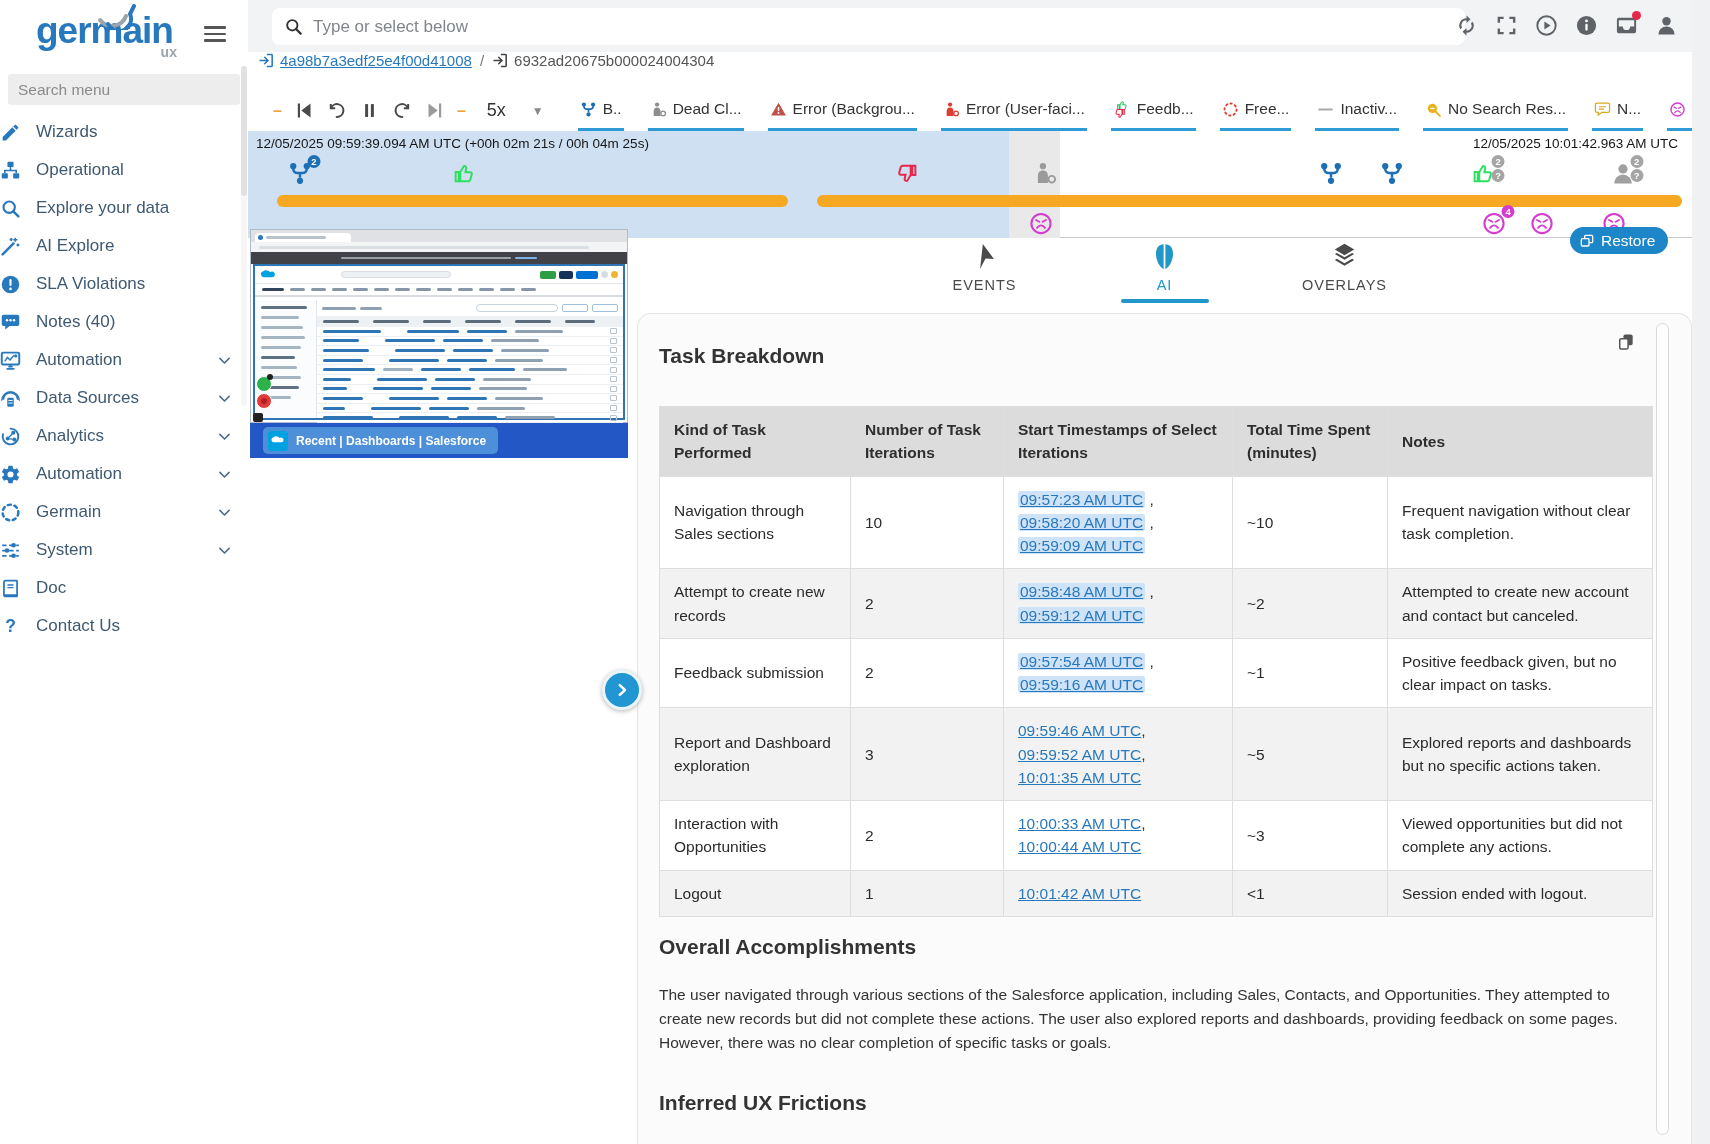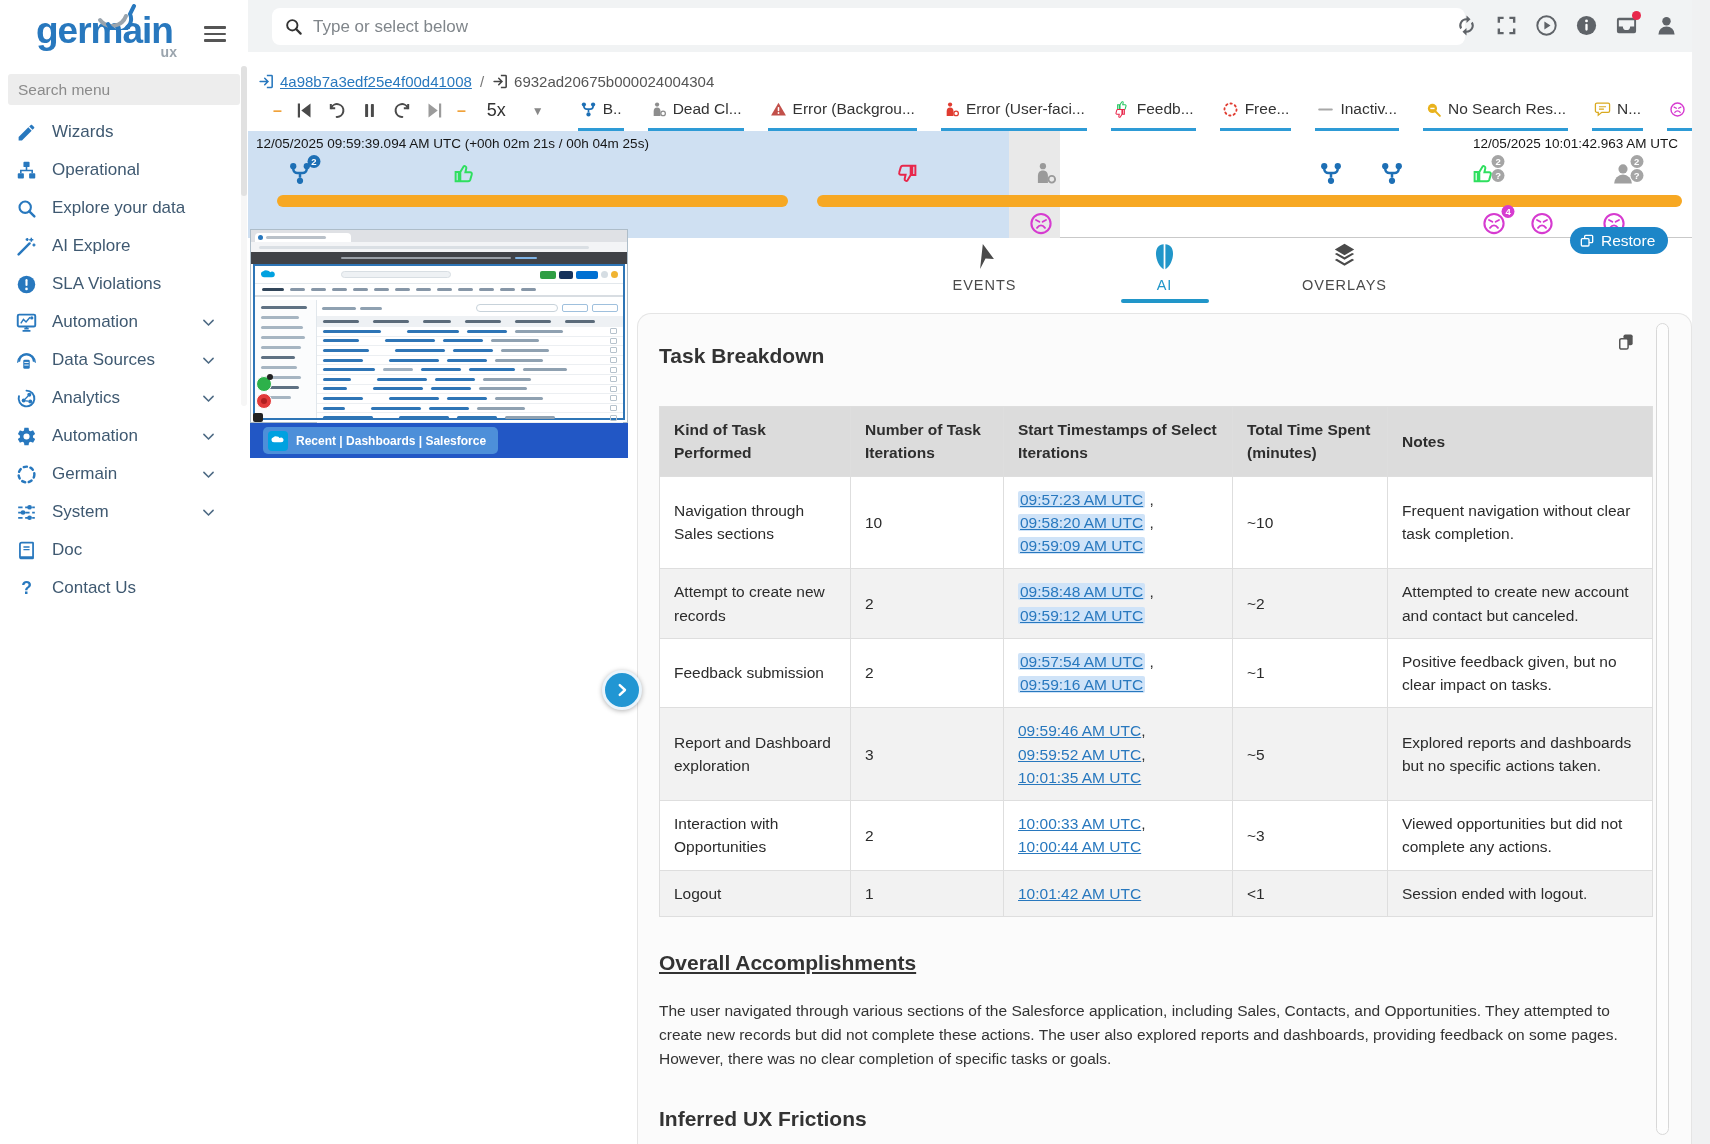--- a/index.html
+++ b/index.html
@@ -14,21 +14,21 @@
   #logo { position:absolute; left:36px; top:8px; }
   #logo-swoosh { position:absolute; left:58px; top:-4px; width:44px; height:26px; }
   #logo-text { font-size:37px; font-weight:700; color:#2878be; letter-spacing:-1px; line-height:1.25; }
   #logo-sub { position:absolute; right:-4px; bottom:-6px; font-size:14px; color:#9aa4ad; font-weight:700; }
   #hamburger { position:absolute; right:22px; top:22px; width:22px; cursor:pointer; }
   #hamburger span { display:block; height:2.5px; background:#555; margin:4px 0; border-radius:1px; }
   #sidebar-search { margin:12px 8px 8px 8px; background:#ededed; border-radius:3px; height:31px; display:flex; align-items:center; }
   #sidebar-search input { border:0; background:transparent; outline:none; width:100%; padding:0 10px;
     font-size:15.5px; color:#555; font-family:inherit; }
   #sidebar-search input::placeholder { color:#8b8b8b; }
-  .nav-item { display:flex; align-items:center; height:38px; padding:0 16px; color:#3f5971;
+  .nav-item { display:flex; align-items:center; height:38px; padding:0 0; color:#3f5971;
     font-size:17px; cursor:pointer; }
   .nav-item .ic { width:21px; height:21px; color:#2878be; margin-right:15px; }
   .nav-item .chev { margin-left:auto; width:17px; height:17px; color:#4d6a84; }
   #sidebar-scroll { position:absolute; right:1px; top:66px; width:6px; height:340px; background:#f6f6f6; border-radius:3px; }
   #sidebar-scroll div { width:6px; height:130px; background:#e1e1e1; border-radius:3px; }
 
   
   #page-strip { position:absolute; left:1692px; top:0; width:18px; height:1144px; background:#f0f1f2; z-index:30; }
 
   
@@ -36,21 +36,21 @@
   #global-search { position:absolute; left:24px; top:8px; width:1193px; height:37px; background:#fff;
     border-radius:8px; display:flex; align-items:center; padding:0 12px; }
   #global-search .ic { width:19px; height:19px; color:#333; margin-right:10px; }
   #global-search input { border:0; outline:none; flex:1; font-size:17px; color:#444; font-family:inherit; background:transparent; }
   #global-search input::placeholder { color:#80868b; }
   #top-icons { position:absolute; right:32px; top:14px; display:flex; gap:17px; align-items:center; }
   #top-icons .tbtn { width:23px; height:23px; color:#5f6368; position:relative; cursor:pointer; }
   #top-icons .dot { position:absolute; right:-3px; top:-3px; width:9px; height:9px; border-radius:50%; background:#e8274b; }
 
   
-  #breadcrumb { position:absolute; left:258px; top:52px; height:38px; display:flex; align-items:flex-end; font-size:15px; }
+  #breadcrumb { position:absolute; left:258px; top:52px; height:38px; display:flex; align-items:flex-start; font-size:15px; }
   #breadcrumb .ic { width:17px; height:17px; margin-right:5px; }
   #breadcrumb a { color:#2878be; text-decoration:underline; cursor:pointer; }
   #breadcrumb .sep { color:#777; margin:0 8px; }
   #breadcrumb .plain { color:#555; }
 
   
   #toolbar { position:absolute; left:248px; top:90px; width:1444px; height:41px; background:#fff; display:flex; align-items:center; }
   .pdash { color:#f0a23a; font-weight:700; font-size:16px; padding:0 5px; }
   .pbtn { width:21px; height:21px; color:#4a4a4a; margin:0 6px; cursor:pointer; }
   .pbtn.muted { color:#9b9b9b; }
@@ -153,21 +153,21 @@
   #panel-body { padding:30px 0 0 21px; }
   h2.sec { font-size:21px; font-weight:700; color:#333; }
   #task-table { border-collapse:collapse; table-layout:fixed; width:993px; margin-top:38px; font-size:15.5px; color:#2b2b2b; }
   #task-table th, #task-table td, #fric-table th, #fric-table td { border:1px solid #dedede; padding:11px 14px;
     text-align:left; vertical-align:middle; line-height:1.5; }
   #task-table th, #fric-table th { background:#dcdcdc; font-weight:700; color:#2e2e2e; }
   #task-table tr.alt td, #fric-table tr.alt td { background:#f2f2f2; }
   #task-table tr td { background:#fff; }
   .ts-link { color:#2878be; text-decoration:underline; cursor:pointer; white-space:nowrap; }
   .ts-link.hl { background:#cfe3f8; border-radius:2px; padding:0 2px; }
-  #overall-title { margin-top:34px;text-decoration:underline; }
+  #overall-title { margin-top:18px; }
   #overall-text { margin-top:24px; width:995px; font-size:15.5px; color:#333; line-height:1.55; }
   #fric-title { margin-top:36px; }
 </style>
 </head>
 <body>
 
 <div id="sidebar">
   <div id="sidebar-head">
     <div id="logo">
       <span id="logo-swoosh" class="ic">
@@ -230,20 +230,31 @@
       </div>
       <div class="nav-item">
         <span class="ic">
           <svg viewBox="0 0 24 24">
             <circle cx="12" cy="12" r="10" fill="currentColor"></circle>
             <rect x="10.8" y="5.8" width="2.4" height="8" rx="1.2" fill="#fff"></rect>
             <circle cx="12" cy="17" r="1.5" fill="#fff"></circle>
           </svg>
         </span>
         <span>SLA Violations</span>
+      </div>
+      <div class="nav-item">
+        <span class="ic">
+          <svg viewBox="0 0 24 24">
+            <path fill="currentColor" d="M4 3h16a2 2 0 012 2v9a2 2 0 01-2 2h-9l-5 4v-4H4a2 2 0 01-2-2V5a2 2 0 012-2z"></path>
+            <circle cx="8" cy="9.5" r="1.4" fill="#fff"></circle>
+            <circle cx="12" cy="9.5" r="1.4" fill="#fff"></circle>
+            <circle cx="16" cy="9.5" r="1.4" fill="#fff"></circle>
+          </svg>
+        </span>
+        <span>Notes (40)</span>
       </div>
       <div class="nav-item">
         <span class="ic">
           <svg viewBox="0 0 24 24">
             <rect x="2" y="3" width="20" height="13.5" rx="1.5" fill="none" stroke="currentColor" stroke-width="2.2"></rect>
             <path d="M5.5 13l3-4.5 3 3 4.5-5.5" fill="none" stroke="currentColor" stroke-width="1.6"></path>
             <circle cx="18" cy="6.8" r="1.9" fill="currentColor"></circle>
             <path d="M12 16.5v2.5M7.5 21.5h9M9.5 19h5" stroke="currentColor" stroke-width="2"></path>
           </svg>
         </span>

